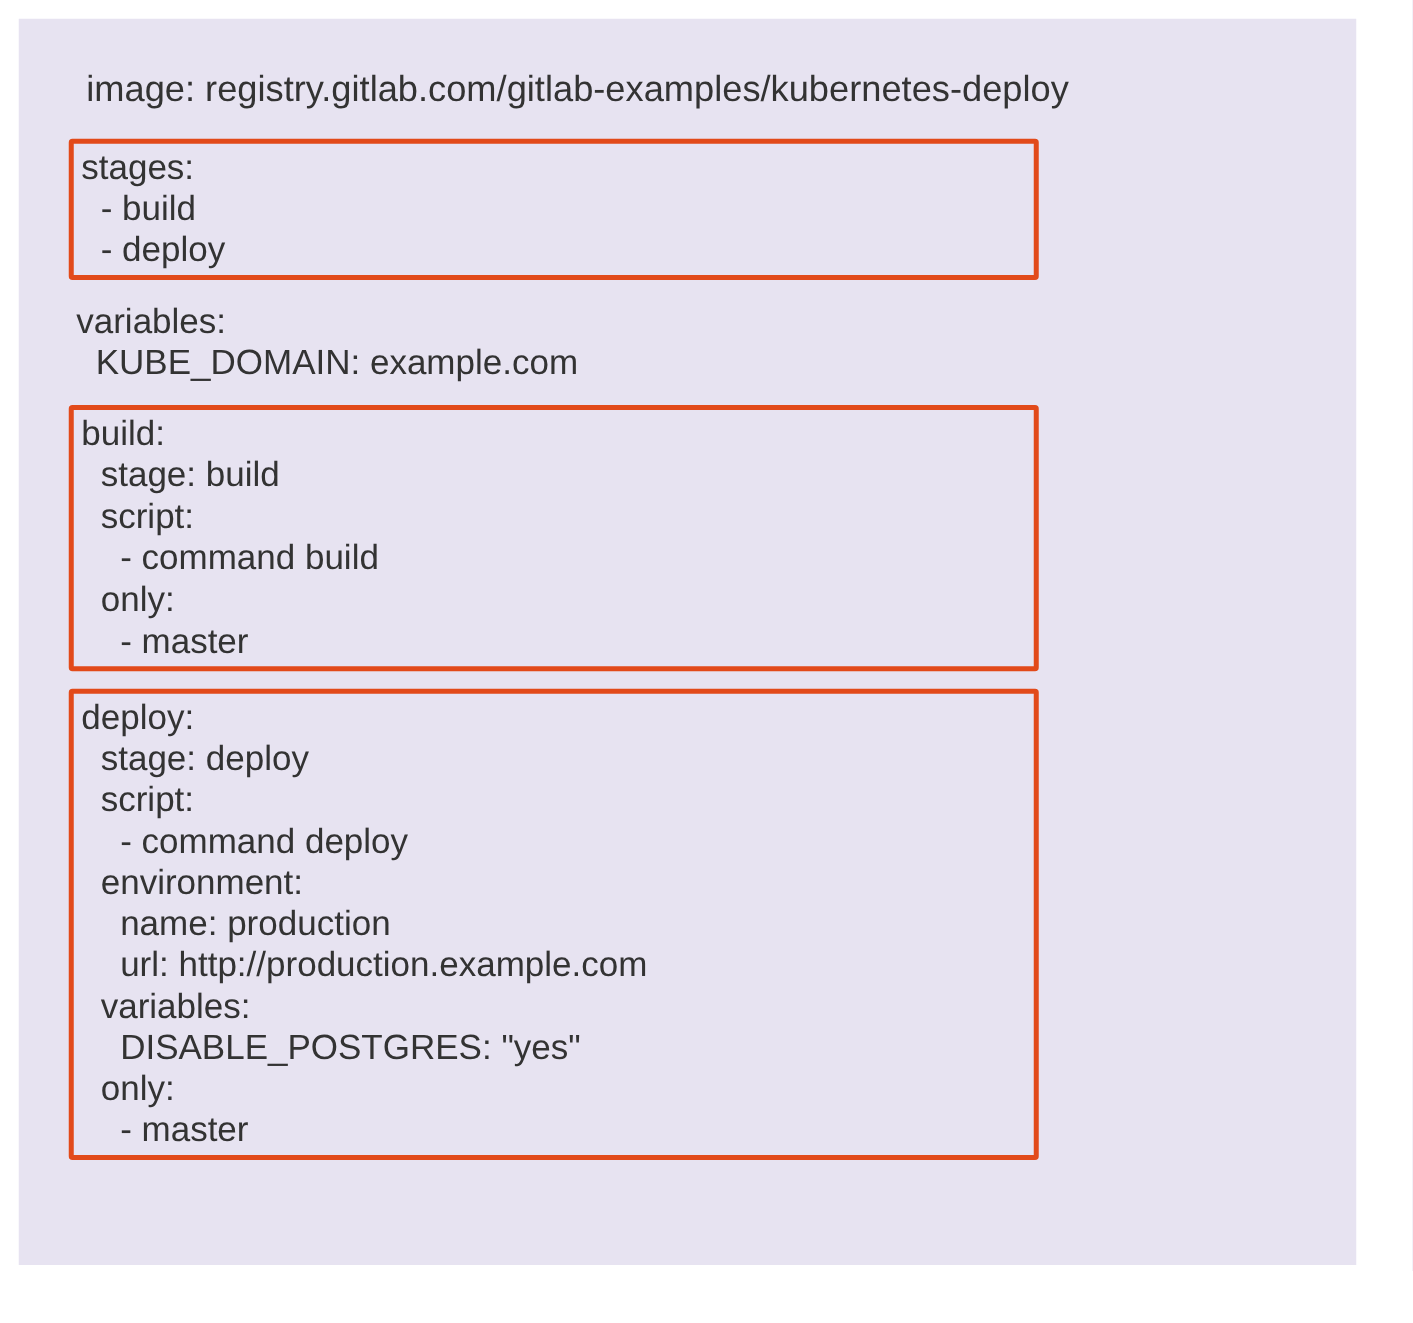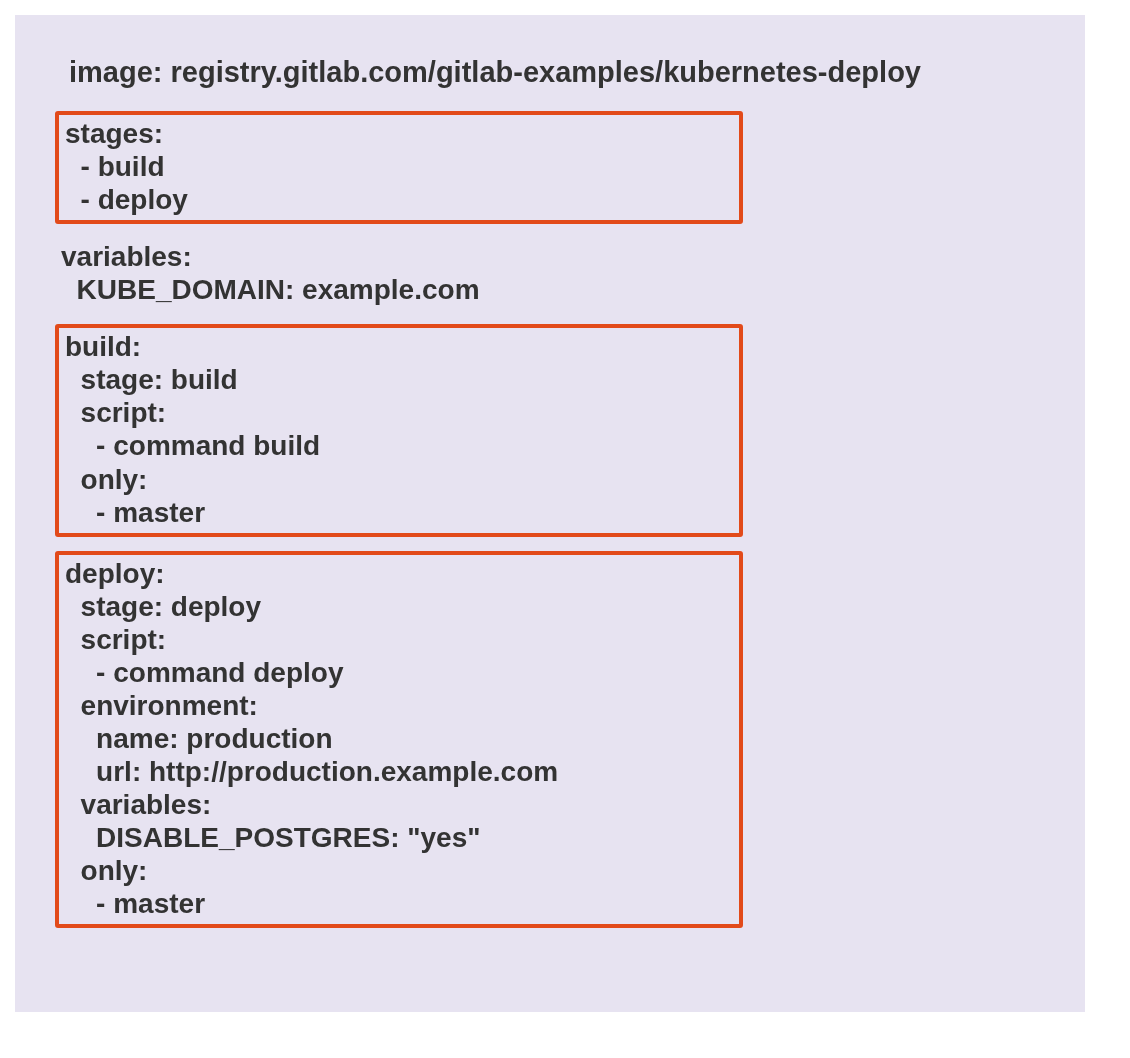--- a/index.html
+++ b/index.html
@@ -12,31 +12,30 @@
       width: 1070px;
       margin: 15px 15px 15px 15px;
       background: #e7e3f1;
       padding: 40px 40px 70px 40px;
       box-sizing: border-box;
     }
     .yaml {
       font-size: 28px;
       line-height: 1.18;
       color: #333;
-      font-weight: bold;
     }
     .image-line {
       margin: 0 0 22px 14px;
       font-size: 29px;
       color: #333;
     }
     .box {
       border: 4px solid #e24a1a;
       border-radius: 3px;
-      width: 688px;
+      width: 776px;
       padding: 2px 6px 4px 6px;
       margin: 6px 0 14px 0;
       box-sizing: border-box;
     }
     .plain-block {
       width: 660px;
       padding: 2px 6px 4px 6px;
       margin: 6px 0 14px 0;
       box-sizing: border-box;
     }

